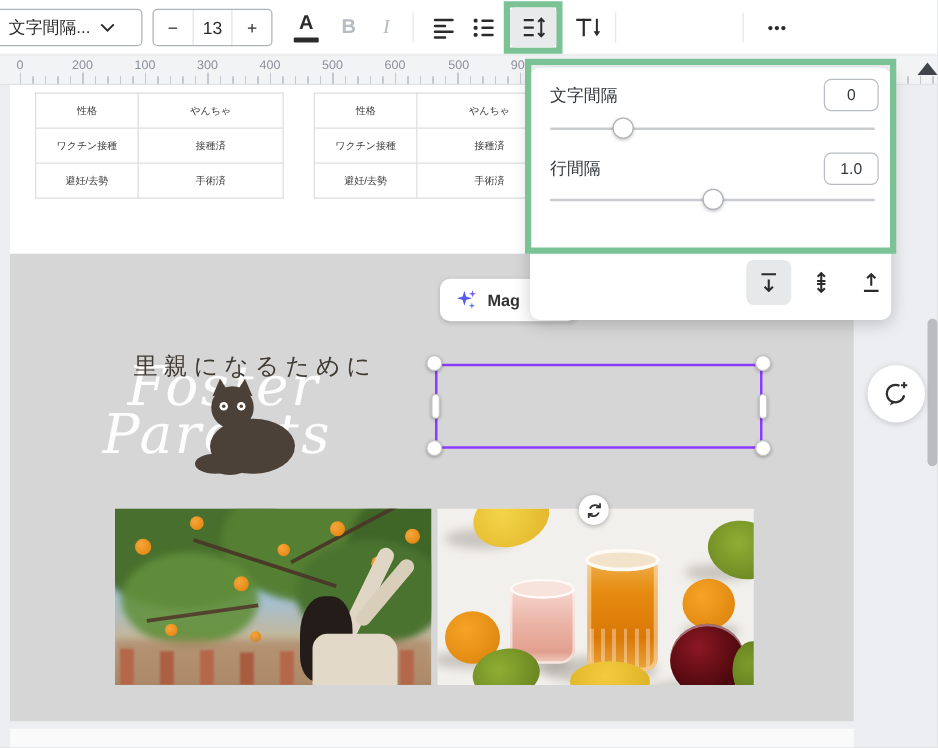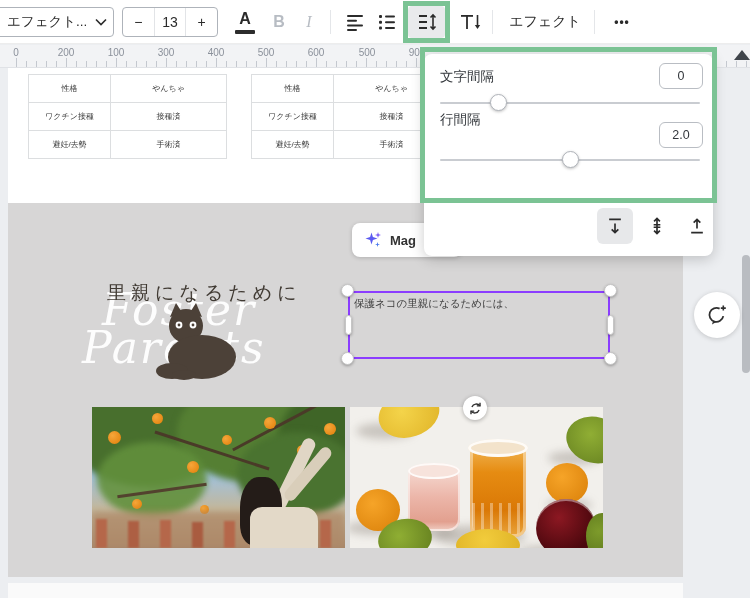--- a/index.html
+++ b/index.html
@@ -95,21 +95,21 @@
                  box-shadow:0 1px 5px rgba(0,0,0,.18); display:flex; align-items:center; justify-content:center; z-index:20; }
   .scroll-thumb { left:742px; top:255px; width:8px; height:118px; background:#b9bcc1; border-radius:4px; z-index:15; }
   .tri-up { left:734px; top:50px; width:0; height:0; border-left:8px solid transparent; border-right:8px solid transparent;
             border-bottom:10px solid #40454b; z-index:12; }
 </style>
 </head>
 <body>
 
 <div class="abs toolbar">
   <div class="abs font-select">
-    <span class="fname">エフェクト...</span>
+    <span class="fname">文字間隔...</span>
     <svg width="12" height="8" viewBox="0 0 12 8">
         <path d="M1 1.5l5 5 5-5" stroke="#2b2b2b" stroke-width="1.6" fill="none"></path>
       </svg>
   </div>
   <div class="abs stepper">
     <div>−</div>
     <div class="sep"></div>
     <div>13</div>
     <div class="sep"></div>
     <div>+</div>
@@ -149,21 +149,20 @@
   </div>
   <div class="abs tbtn icon-btn" style="left:456px">
     <svg width="22" height="20" viewBox="0 0 22 20" fill="#2b2b2b">
       <rect x="1" y="3" width="12" height="1.8"></rect>
         <rect x="6.1" y="3" width="1.8" height="14"></rect>
       <path d="M17.5 3v12" stroke="#2b2b2b" stroke-width="1.6"></path>
       <path d="M14.8 13l2.7 4 2.7-4z"></path>
     </svg>
   </div>
   <div class="abs vdiv" style="left:492px"></div>
-  <div class="abs tbtn effects">エフェクト</div>
   <div class="abs vdiv" style="left:594px"></div>
   <div class="abs tbtn more">•••</div>
 </div>
 
 <div class="abs ruler">
   <span class="num" style="left:16px">0</span>
   <span class="num" style="left:66px">200</span>
   <span class="num" style="left:116px">100</span>
   <span class="num" style="left:166px">300</span>
   <span class="num" style="left:216px">400</span>
@@ -225,21 +224,20 @@
     <ellipse cx="30" cy="68" rx="16" ry="8"></ellipse>
     <ellipse cx="42" cy="72" rx="12" ry="5"></ellipse>
   </g>
   <circle cx="37" cy="22" r="3.4" fill="#fff"></circle>
   <circle cx="51" cy="22" r="3.4" fill="#fff"></circle>
   <circle cx="37" cy="22" r="1.4" fill="#4c4138"></circle>
   <circle cx="51" cy="22" r="1.4" fill="#4c4138"></circle>
 </svg>
 
 <div class="abs textbox">
-  <div class="line">保護ネコの里親になるためには、</div>
 </div>
 <div class="abs handle h-circ" style="left:341px; top:284px;"></div>
 <div class="abs handle h-circ" style="left:604px; top:284px;"></div>
 <div class="abs handle h-circ" style="left:341px; top:352px;"></div>
 <div class="abs handle h-circ" style="left:604px; top:352px;"></div>
 <div class="abs handle h-pill" style="left:345px; top:315px;"></div>
 <div class="abs handle h-pill" style="left:607px; top:315px;"></div>
 <div class="abs rotate-handle">
   <svg width="15" height="15" viewBox="0 0 16 16">
     <path d="M12.8 5.2A5 5 0 0 0 4.2 6.4" stroke="#2f2f2f" stroke-width="1.5" fill="none"></path>
@@ -315,22 +313,22 @@
   <div class="blob" style="left:106px; top:122px; width:64px; height:32px; background:radial-gradient(circle at 45% 35%,#f2cc3c,#ddb024);"></div>
   <div class="blob" style="left:236px; top:106px; width:32px; height:46px; background:radial-gradient(circle at 40% 40%,#7d9b2b,#58711a);"></div>
 </div>
 
 <div class="abs popup">
   <span class="row-label" style="top:14px;">文字間隔</span>
   <div class="valbox" style="right:10px; top:9px;">0</div>
   <div class="slider" style="top:48px;">
     <div class="thumb" style="left:50px;"></div>
   </div>
-  <span class="row-label" style="top:57px;">行間隔</span>
-  <div class="valbox" style="right:10px; top:68px;">2.0</div>
+  <span class="row-label" style="top:72px;">行間隔</span>
+  <div class="valbox" style="right:10px; top:68px;">1.0</div>
   <div class="slider" style="top:105px;">
     <div class="thumb" style="left:122px;"></div>
   </div>
   <div class="popup-sep"></div>
   <div class="anchor-btn sel" style="left:173px;">
     <svg width="20" height="20" viewBox="0 0 24 24">
       <path d="M5 4h14M12 9v11M8 16l4 4 4-4" stroke="#2b2b2b" stroke-width="2" fill="none"></path>
     </svg>
   </div>
   <div class="anchor-btn" style="left:215px;">

